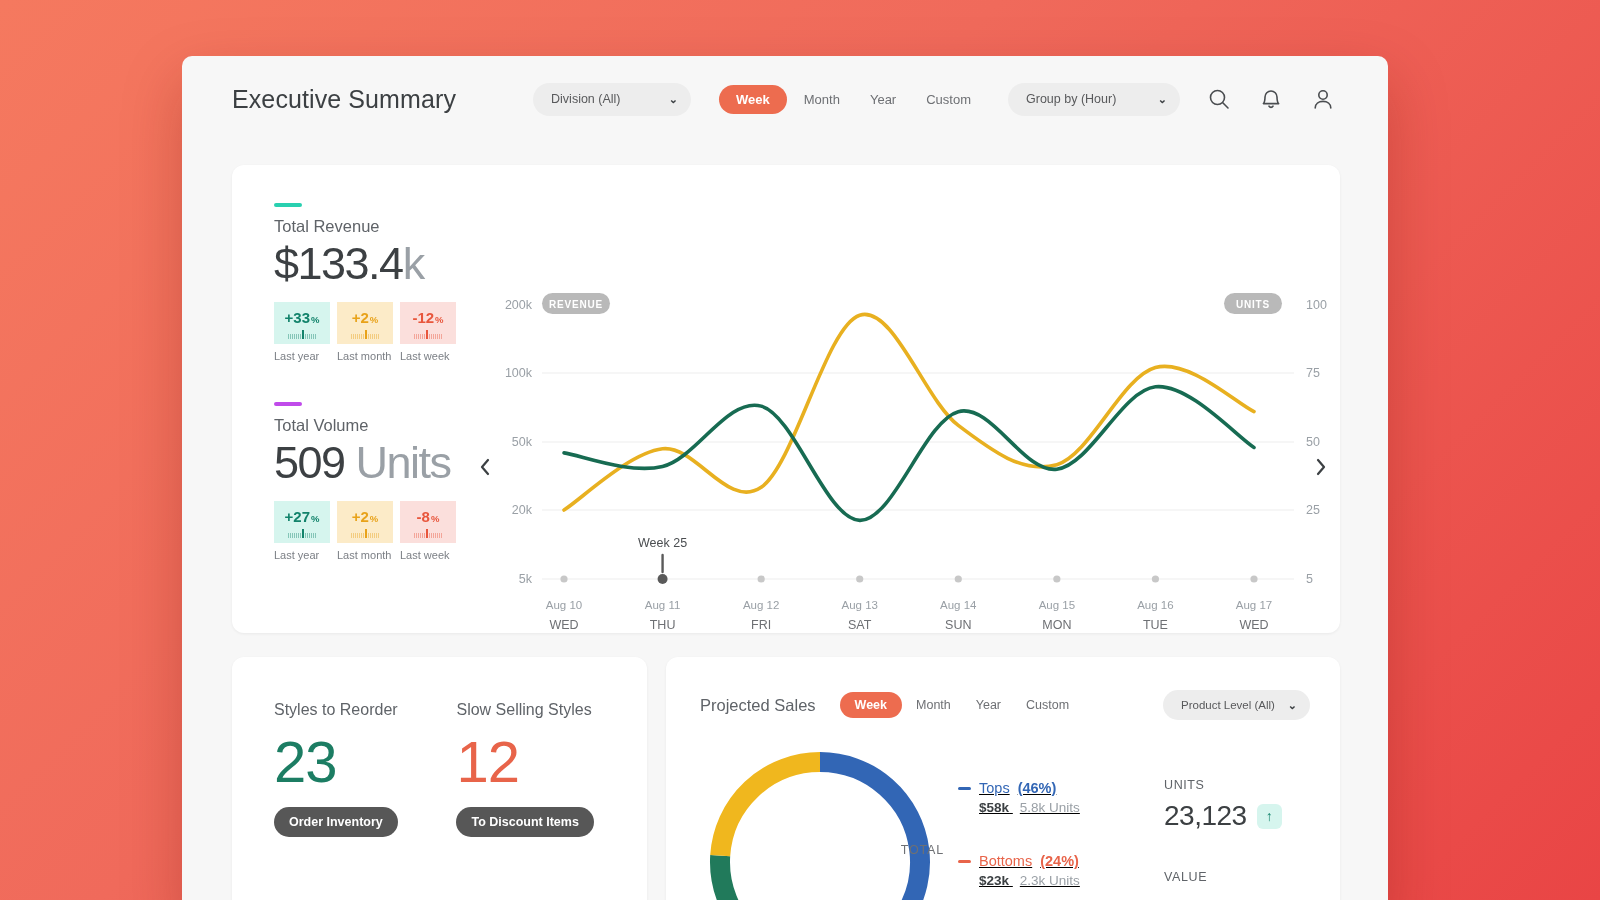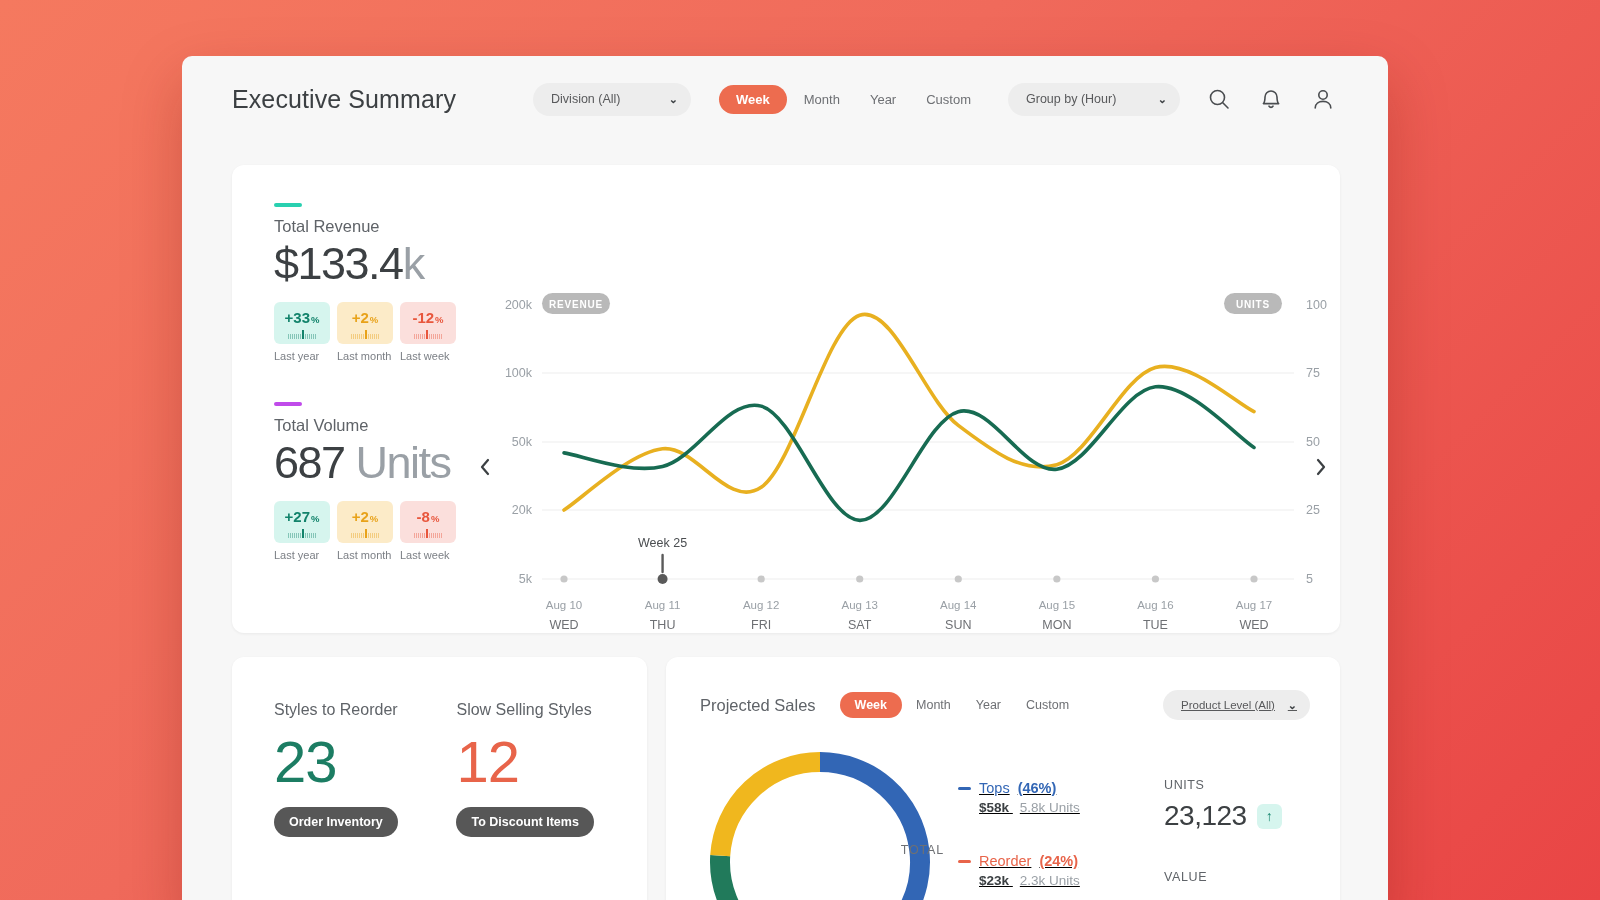--- a/index.html
+++ b/index.html
@@ -60,21 +60,21 @@
 
   
   #kpi-col { width: 232px; padding: 38px 0 0 42px; flex-shrink: 0; }
   .kpi-dash { width: 28px; height: 4px; border-radius: 2px; }
   .kpi-label { font-size: 16.5px; color: #5F6368; margin-top: 10px; }
   .kpi-value { font-size: 45px; color: #3C4043; font-weight: 300; letter-spacing: -1.5px; margin-top: 2px; white-space: nowrap; }
   .kpi-value .suffix { color: #9AA0A6; }
   .badges { display: flex; gap: 7px; margin-top: 12px; }
   .badge-wrap { width: 56px; }
   .badge {
-    border-radius: 6px; height: 42px;
+    border-radius: 0; height: 42px;
     display: flex; flex-direction: column; align-items: center; justify-content: center;
     padding-top: 2px;
   }
   .badge .pct { font-size: 15px; font-weight: bold; line-height: 1; }
   .badge .pct small { font-size: 9.5px; font-weight: bold; margin-left: 1px; }
   .spark { display: flex; align-items: flex-end; gap: 1px; height: 9px; margin-top: 5px; }
   .spark i { width: 1px; height: 5px; background: currentColor; opacity: .42; display: block; }
   .spark i.hi { height: 9px; opacity: 1; width: 2px; }
   .badge-sub { font-size: 11px; color: #7B7F85; margin-top: 6px; text-align: left; }
 
@@ -105,21 +105,21 @@
     font-size: 12.5px; font-weight: bold; border-radius: 15px;
     padding: 8px 15px; margin-top: 16px;
   }
 
   
   #ps-header { display: flex; align-items: center; padding: 33px 30px 0 34px; }
   #ps-title { font-size: 16.5px; color: #5F6368; }
   #ps-tabs { display: flex; align-items: center; gap: 3px; margin-left: 24px; }
   #ps-tabs .range-tab { font-size: 12.5px; padding: 6px 11px; }
   #ps-tabs .range-tab.active { padding: 6px 15px; font-size: 12.5px; }
-  #ps-select { margin-left: auto; font-size: 11.5px; min-width: 147px; height: 30px; text-decoration: underline; }
+  #ps-select { margin-left: auto; font-size: 11.5px; min-width: 147px; height: 30px; }
 
   #ps-body { display: flex; padding: 18px 0 0 30px; }
   #donut-wrap { position: relative; width: 248px; height: 240px; flex-shrink: 0; }
   #donut-center { position: absolute; left: 0; right: 0; top: 105px; text-align: center; }
   #donut-center .t { font-size: 12.5px; color: #6E7074; letter-spacing: .8px; text-align: right; }
   #donut-center .v { font-size: 30px; color: #3C4043; font-weight: bold; margin-top: 2px; }
 
   #legend { padding: 42px 0 0 14px; width: 198px; }
   .leg-item { margin-bottom: 38px; text-decoration: underline; }
   .leg-top { display: flex; align-items: center; gap: 8px; font-size: 14.5px; }
@@ -261,21 +261,21 @@
                 </div>
             </div>
             <div class="badge-sub">Last week</div>
           </div>
         </div>
       </div>
 
       <div style="margin-top:40px;">
         <div class="kpi-dash" style="background:#C04BEA"></div>
         <div class="kpi-label">Total Volume</div>
-        <div class="kpi-value"><span>687</span><span class="suffix"> Units</span></div>
+        <div class="kpi-value"><span>509</span><span class="suffix"> Units</span></div>
         <div class="badges">
           <div class="badge-wrap">
             <div class="badge green">
               <div class="pct"><span>+27</span><small>%</small></div>
               <div class="spark green">
                   <i></i>
                   <i></i>
                   <i></i>
                   <i></i>
                   <i></i>
@@ -471,21 +471,21 @@
             <span class="leg-pct" style="color:#3266B5">(46%)</span>
           </div>
           <div class="leg-bot">
             <span class="leg-money">$58k</span>
             <span class="leg-units">5.8k Units</span>
           </div>
         </div>
         <div class="leg-item">
           <div class="leg-top">
             <span class="leg-dash" style="background:#E8644A"></span>
-            <span class="leg-name" style="color:#E8644A">Reorder</span>
+            <span class="leg-name" style="color:#E8644A">Bottoms</span>
             <span class="leg-pct" style="color:#E8644A">(24%)</span>
           </div>
           <div class="leg-bot">
             <span class="leg-money">$23k</span>
             <span class="leg-units">2.3k Units</span>
           </div>
         </div>
       </div>
 
       <div id="stats">

